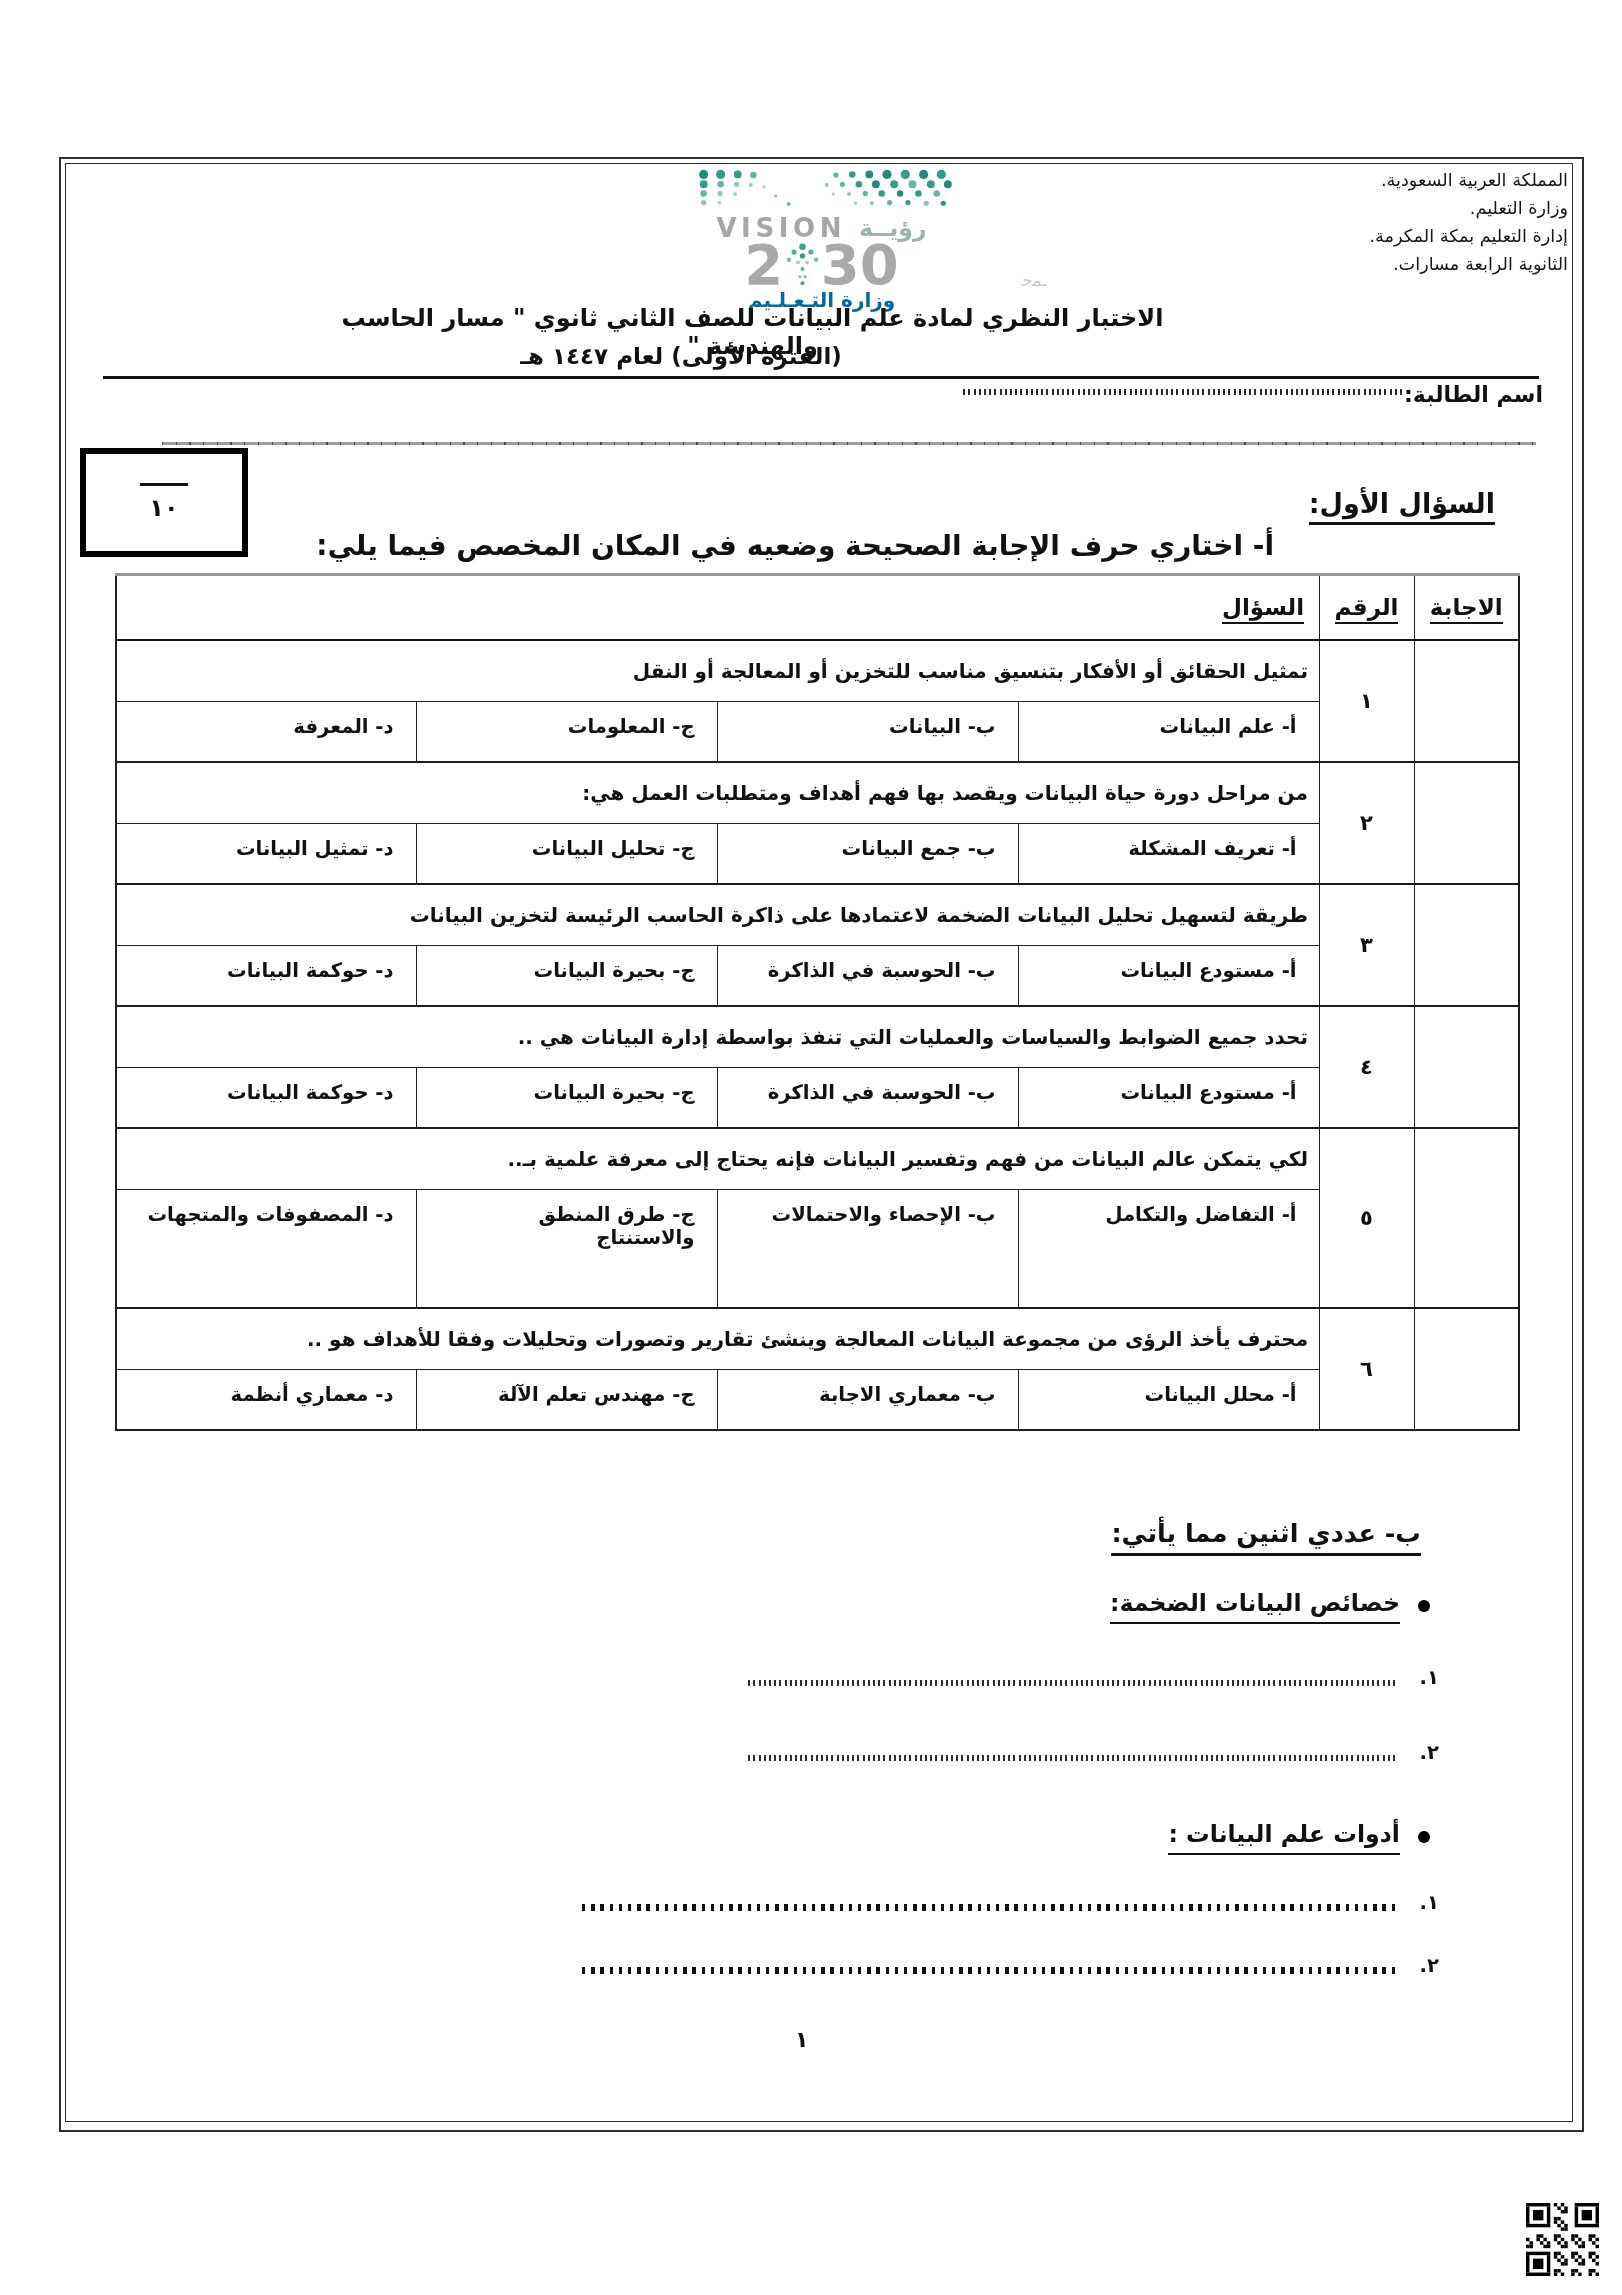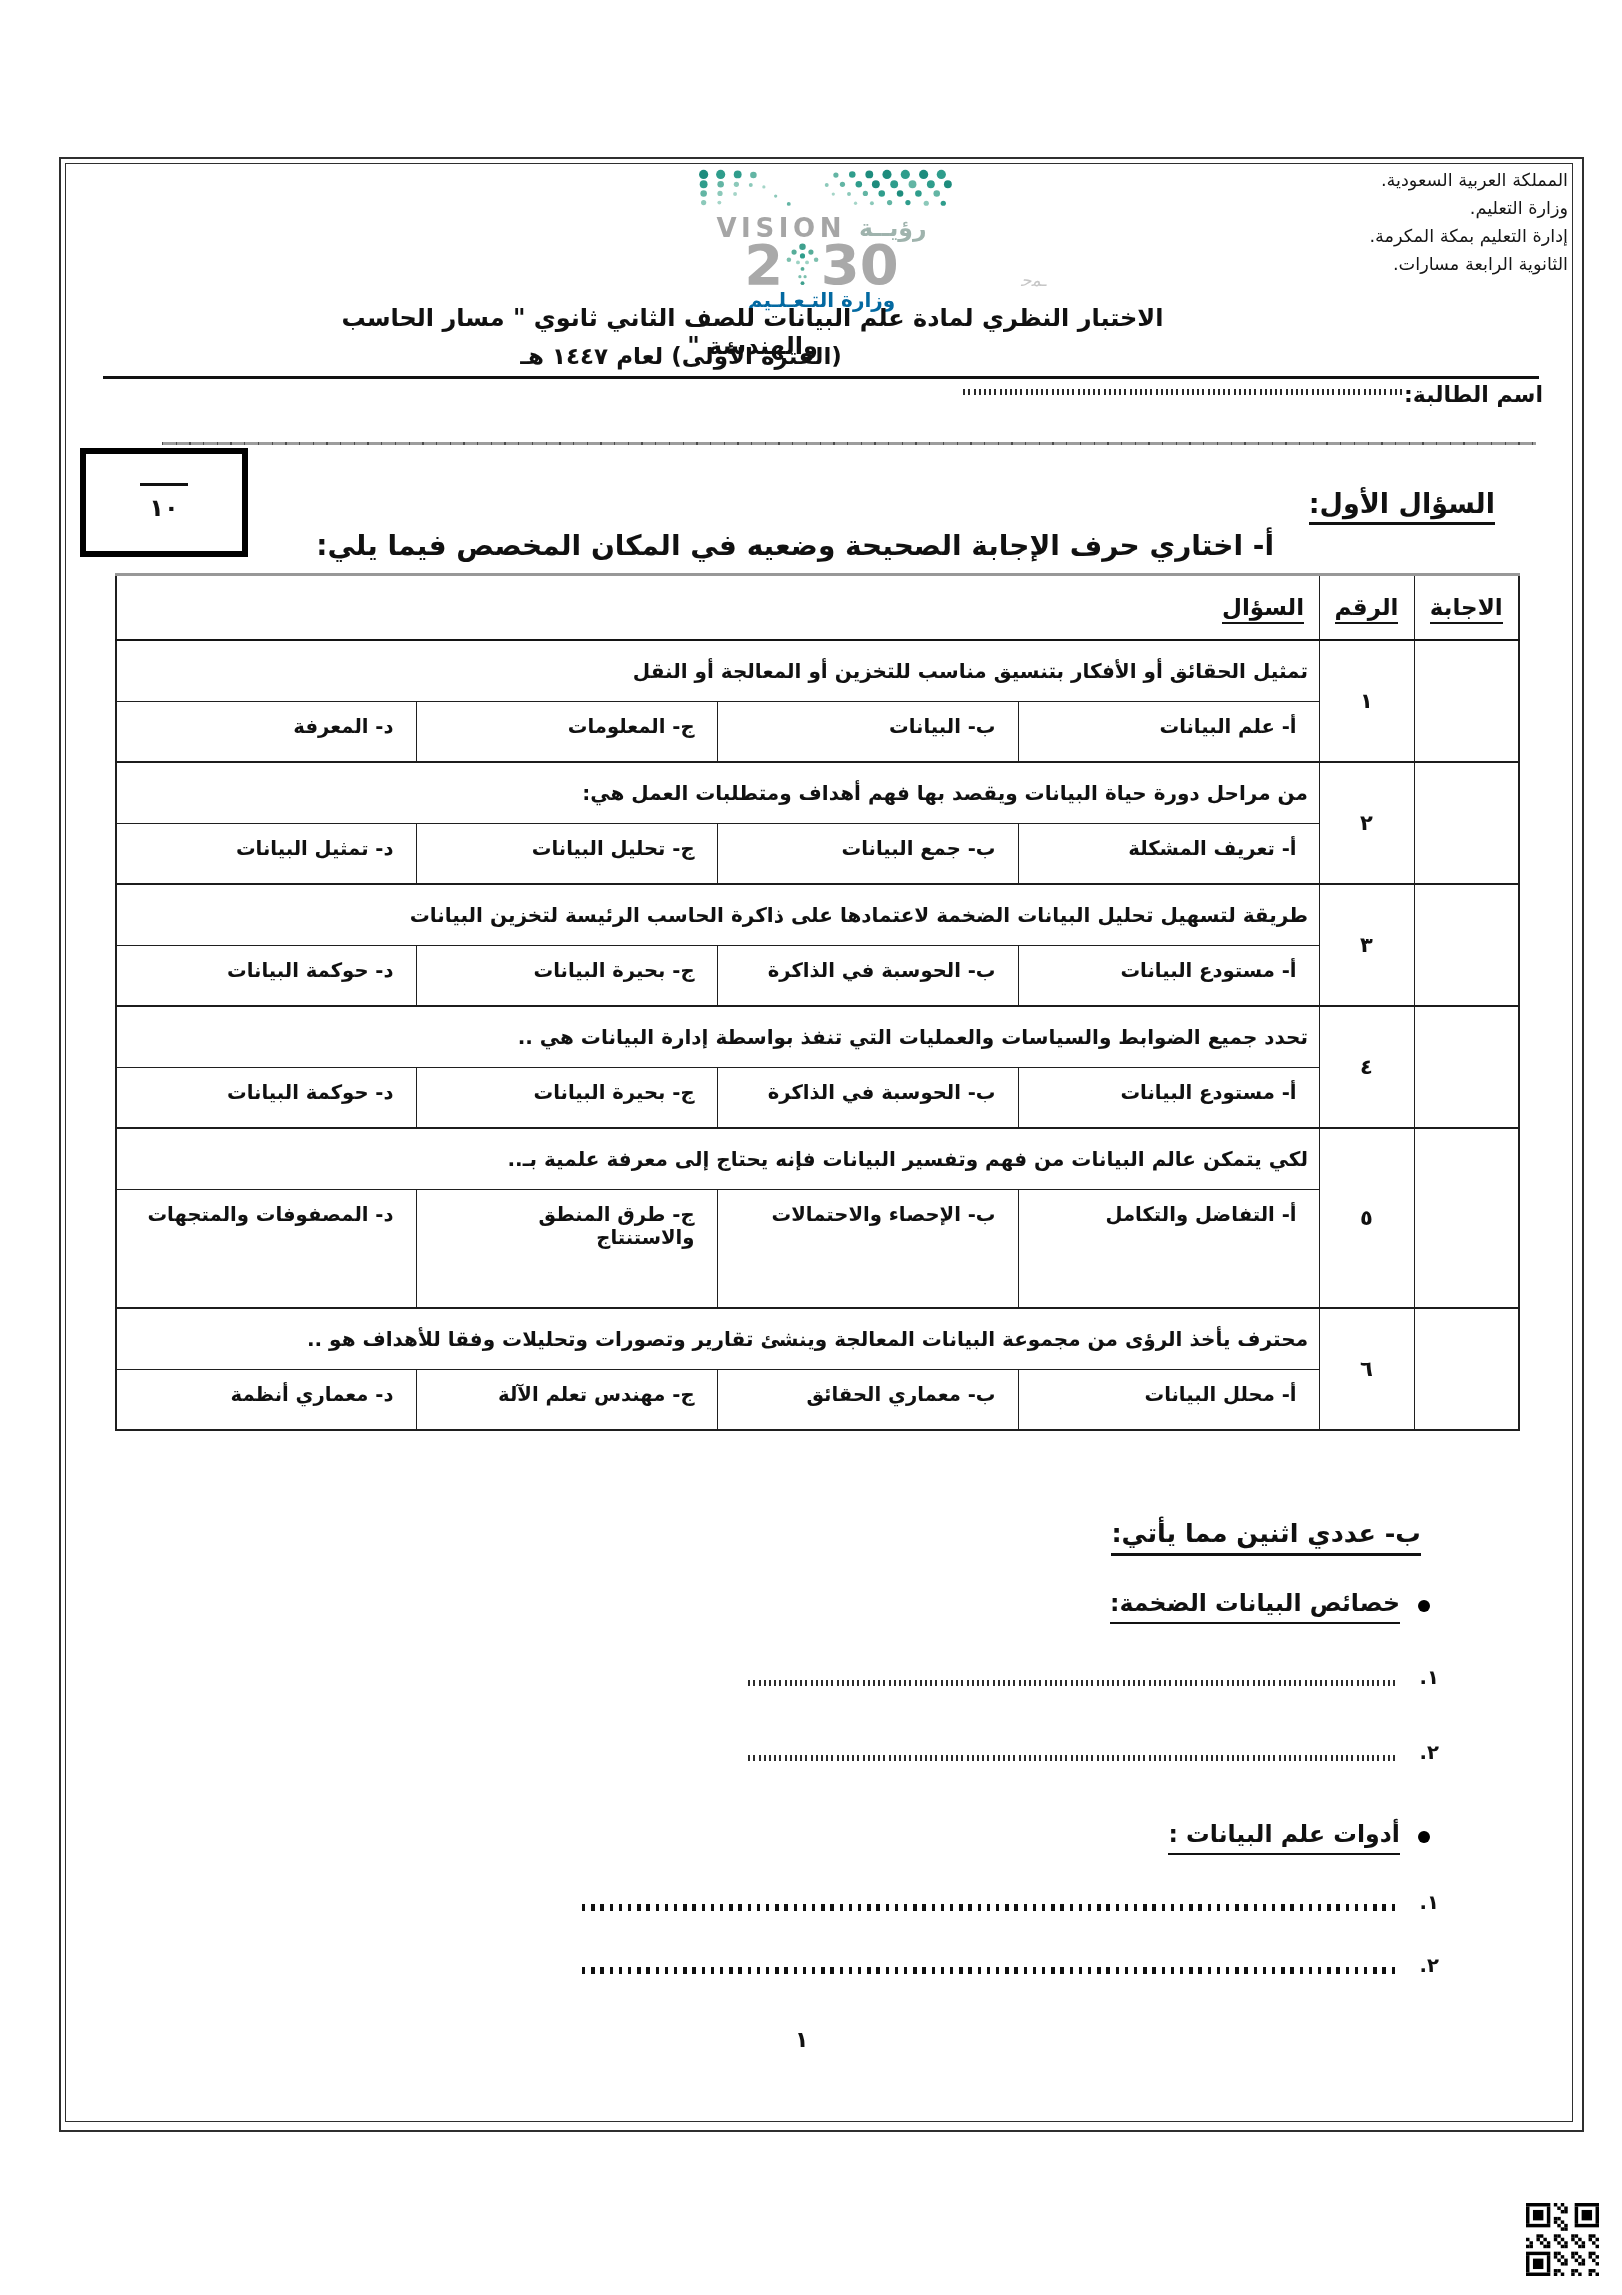--- a/index.html
+++ b/index.html
@@ -259,21 +259,21 @@
         <td class="o-cell o-tall">د- المصفوفات والمتجهات</td>
       </tr>
 
       <tr class="rowsep">
         <td class="ans-cell" rowspan="2"></td>
         <td class="num-cell" rowspan="2">٦</td>
         <td class="q-cell" colspan="4">محترف يأخذ الرؤى من مجموعة البيانات المعالجة وينشئ تقارير وتصورات وتحليلات وفقا للأهداف هو ..</td>
       </tr>
       <tr>
         <td class="o-cell">أ- محلل البيانات</td>
-        <td class="o-cell">ب- معماري الحقائق</td>
+        <td class="o-cell">ب- معماري الاجابة</td>
         <td class="o-cell">ج- مهندس تعلم الآلة</td>
         <td class="o-cell">د- معماري أنظمة</td>
       </tr>
     </tbody>
   </table>
 
   <div class="abs b-heading">ب- عددي اثنين مما يأتي:</div>
 
   <div class="b-group" style="right:192px;top:1589px;">
     <span class="bullet"></span>

